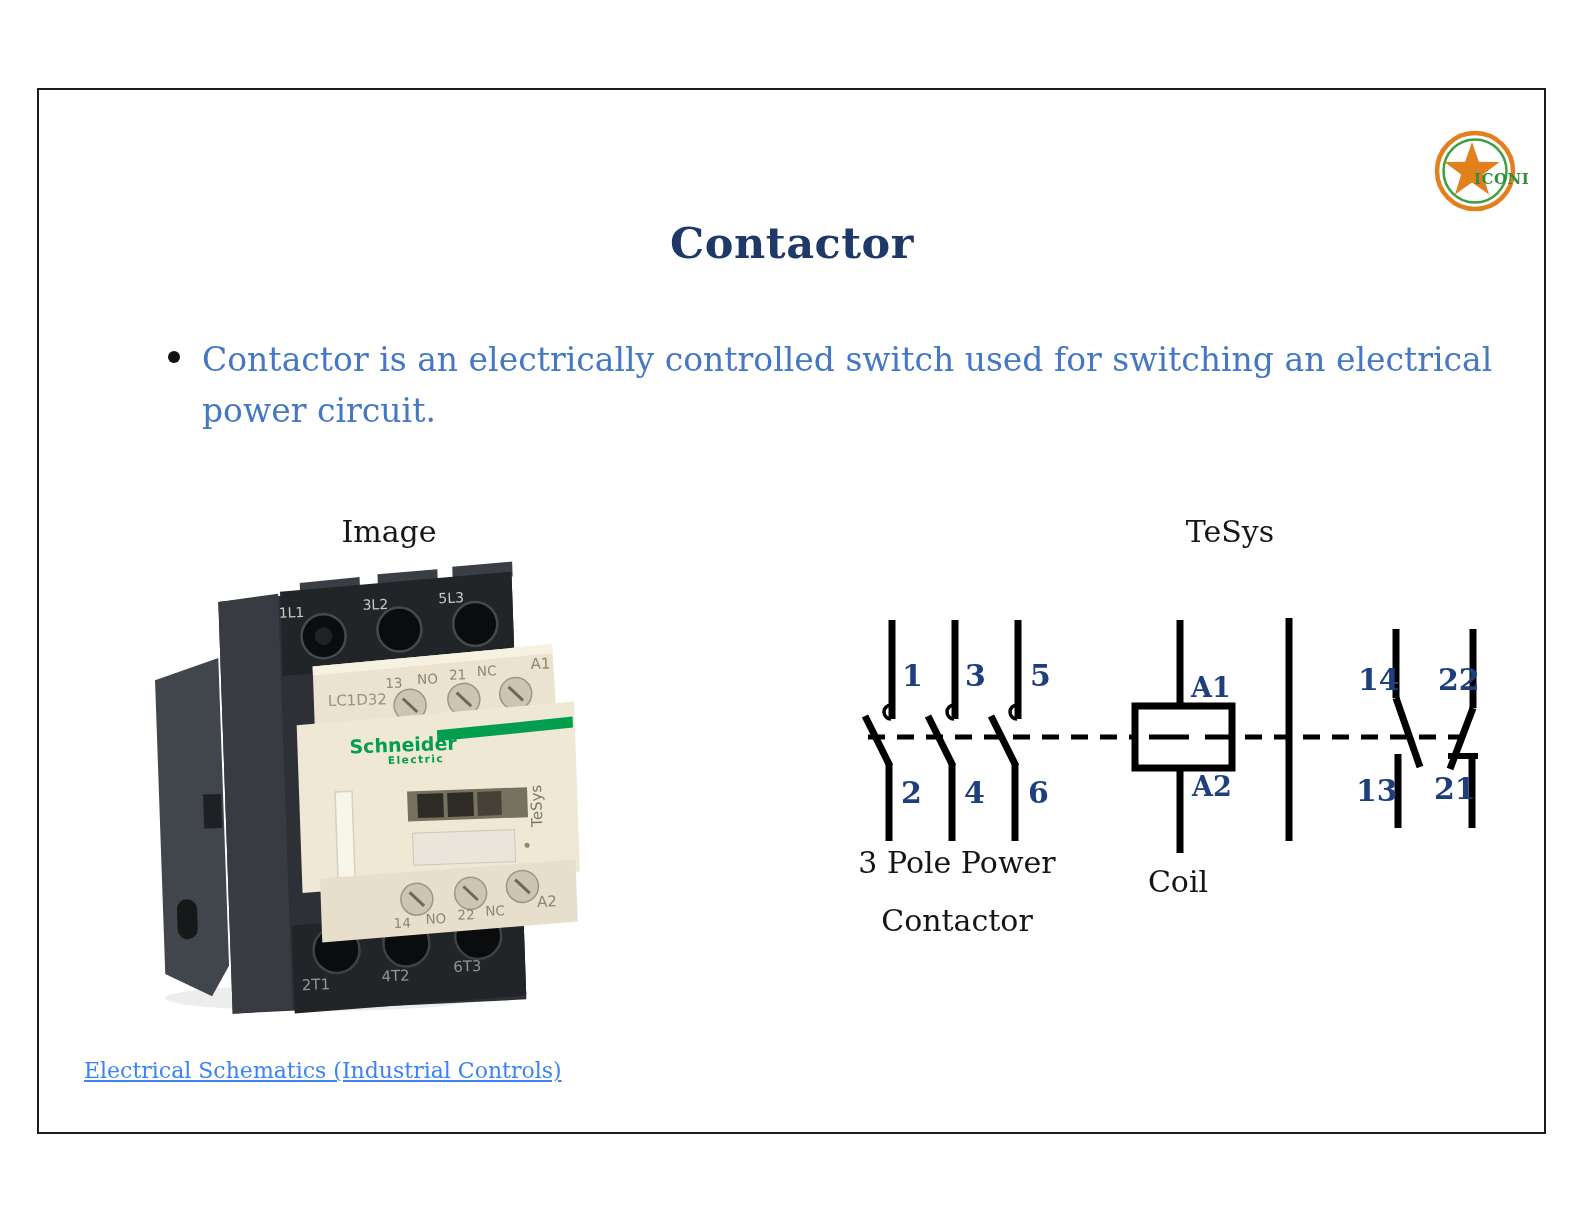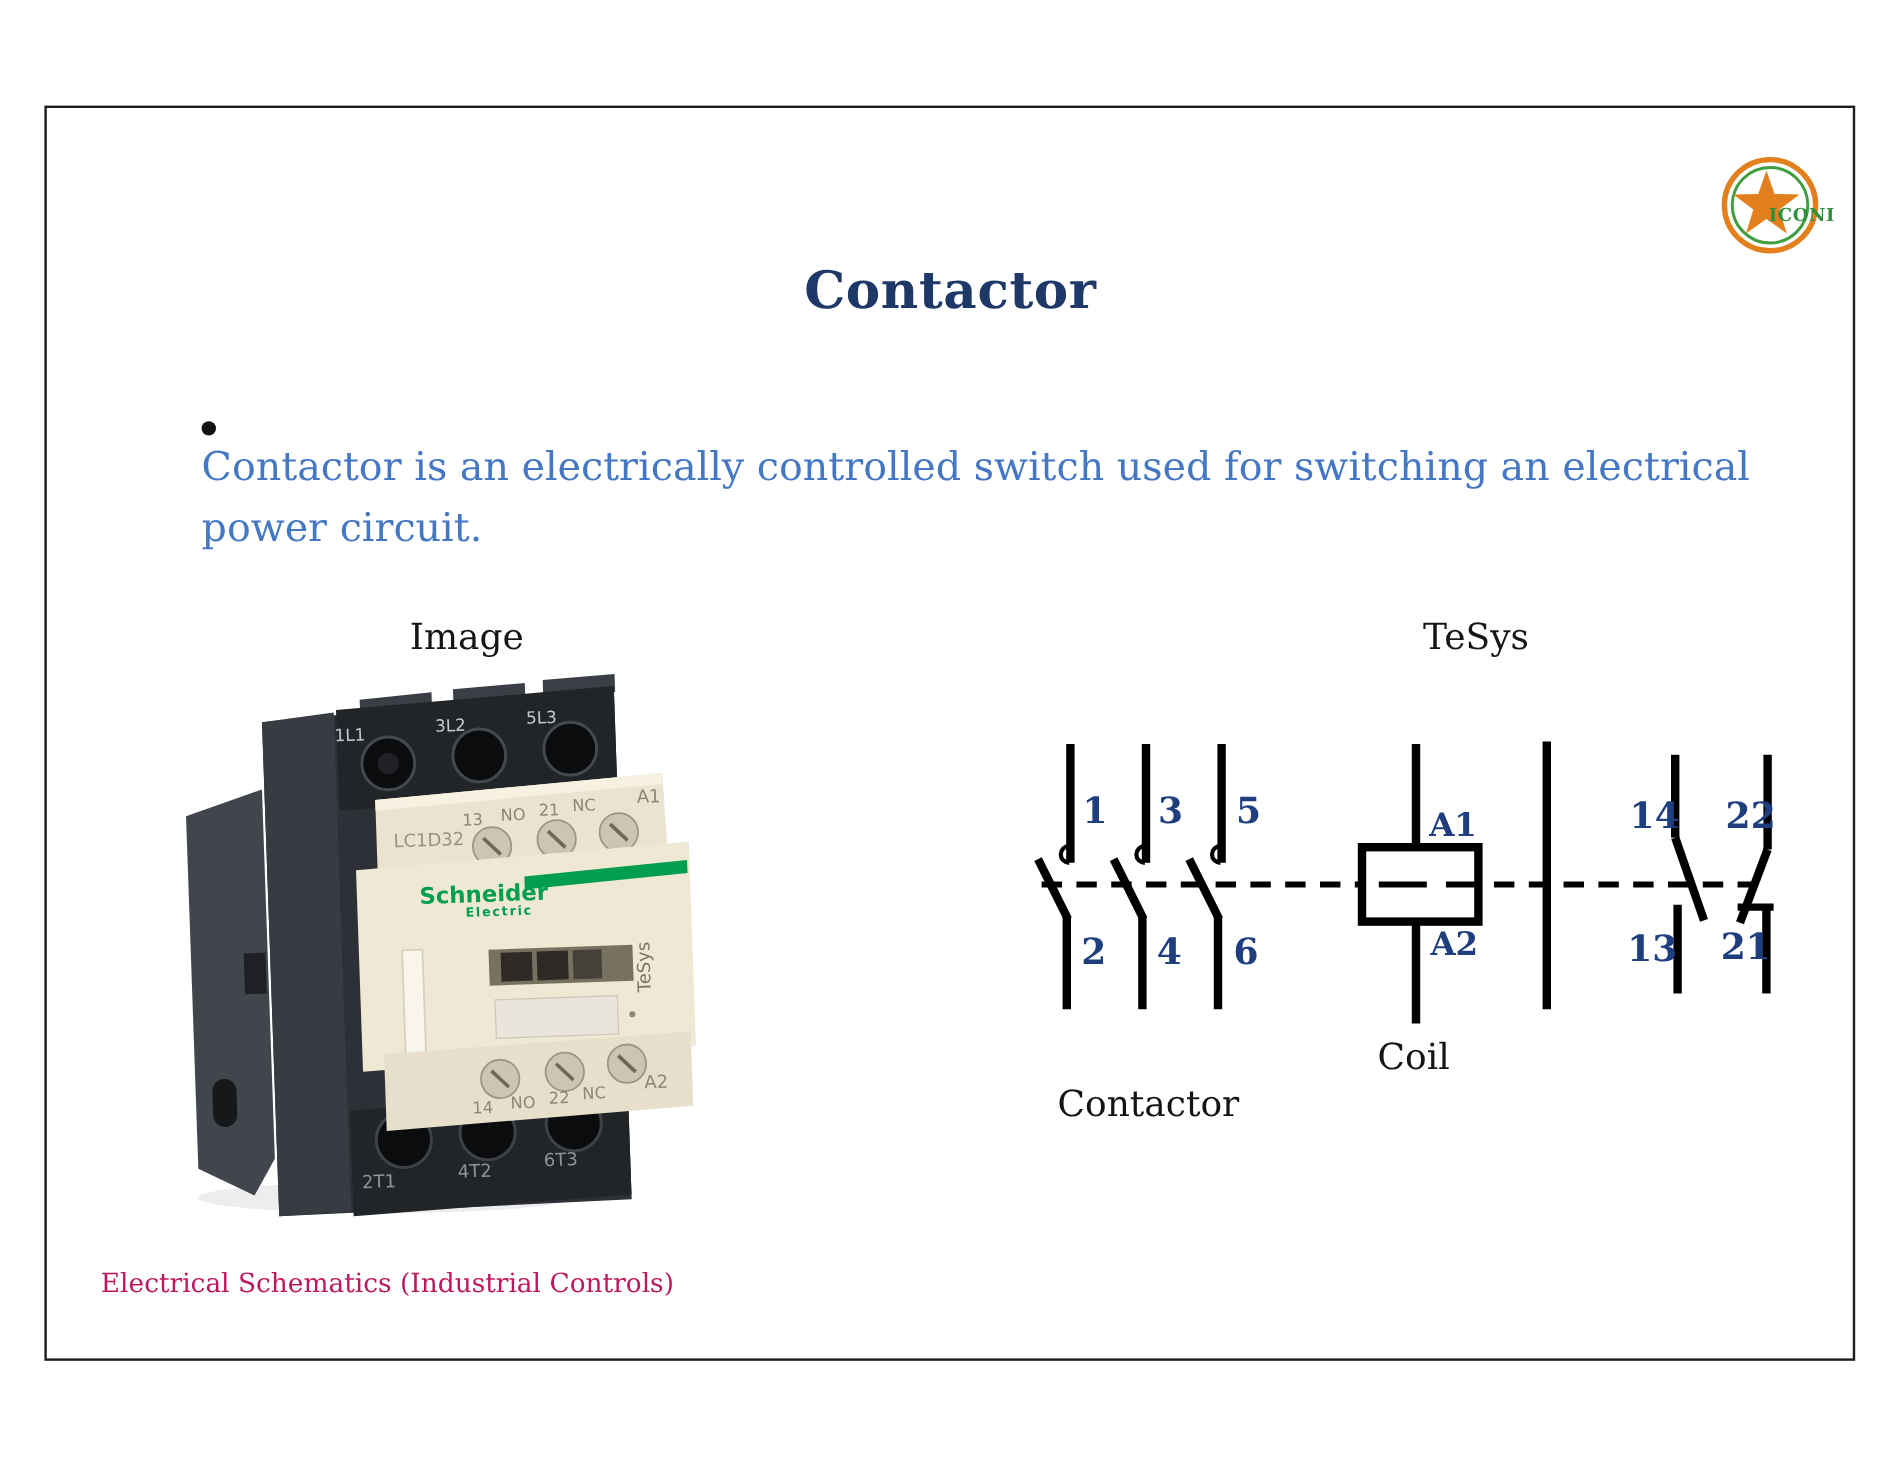--- a/index.html
+++ b/index.html
@@ -10,37 +10,37 @@
   }
   .frame {
     position:absolute; left:37px; top:88px; width:1509px; height:1046px;
     border:2px solid #1c1c1c; background:#ffffff;
   }
   .logo { position:absolute; left:1428px; top:126px; width:100px; height:92px; }
   .title {
     position:absolute; left:0; right:0; top:218px; text-align:center;
     font-size:43px; font-weight:bold; color:#1E3868; letter-spacing:0.5px;
   }
-  .bullet-row { position:absolute; left:168px; top:334px; width:1330px; display:flex;flex-direction:column; }
+  .bullet-row { position:absolute; left:168px; top:334px; width:1330px; display:flex; }
   .bullet-dot {
     width:12px; height:12px; border-radius:50%; background:#111; flex:0 0 12px;
     margin-top:17px; margin-right:22px;
   }
   .bullet-text { font-size:33px; line-height:51px; color:#4477C4; width:1296px; }
   .section-label { position:absolute; font-size:30px; color:#161616; text-align:center; }
   .label-image { left:284px; top:514px; width:210px; }
   .label-symbol { left:1125px; top:514px; width:210px; }
   .photo { position:absolute; left:145px; top:560px; width:490px; height:460px; }
   .symbol-svg { position:absolute; left:845px; top:595px; width:660px; height:265px; }
   .caption { position:absolute; font-size:30px; color:#141414; text-align:center; }
   .cap-3pole { left:843px; top:845px; width:228px; }
   .cap-contactor { left:843px; top:903px; width:228px; }
   .cap-coil { left:1108px; top:848px; width:140px;margin-top:16px; }
   .footer {
-    position:absolute; left:84px; top:1058px; font-size:22px; color:#be185d;
+    position:absolute; left:84px; top:1058px; font-size:22px; color:#3b82f6;text-decoration:underline;
   }
   svg text { user-select:none; }
 </style>
 </head>
 <body>
 
 <div class="slide">
 
   <div class="frame"></div>
 
@@ -202,18 +202,19 @@
       <text x="1028" y="803">6</text>
       <text x="1191" y="697" font-size="27">A1</text>
       <text x="1192" y="796" font-size="27">A2</text>
       <text x="1358" y="690">14</text>
       <text x="1356" y="801">13</text>
       <text x="1438" y="690">22</text>
       <text x="1434" y="799">21</text>
     </g>
   </svg>
 
+  <div class="caption cap-3pole">3 Pole Power</div>
   <div class="caption cap-contactor">Contactor</div>
   <div class="caption cap-coil">Coil</div>
 
   <div class="footer">Electrical Schematics (Industrial Controls)</div>
 
 </div>
 
 </body></html>

